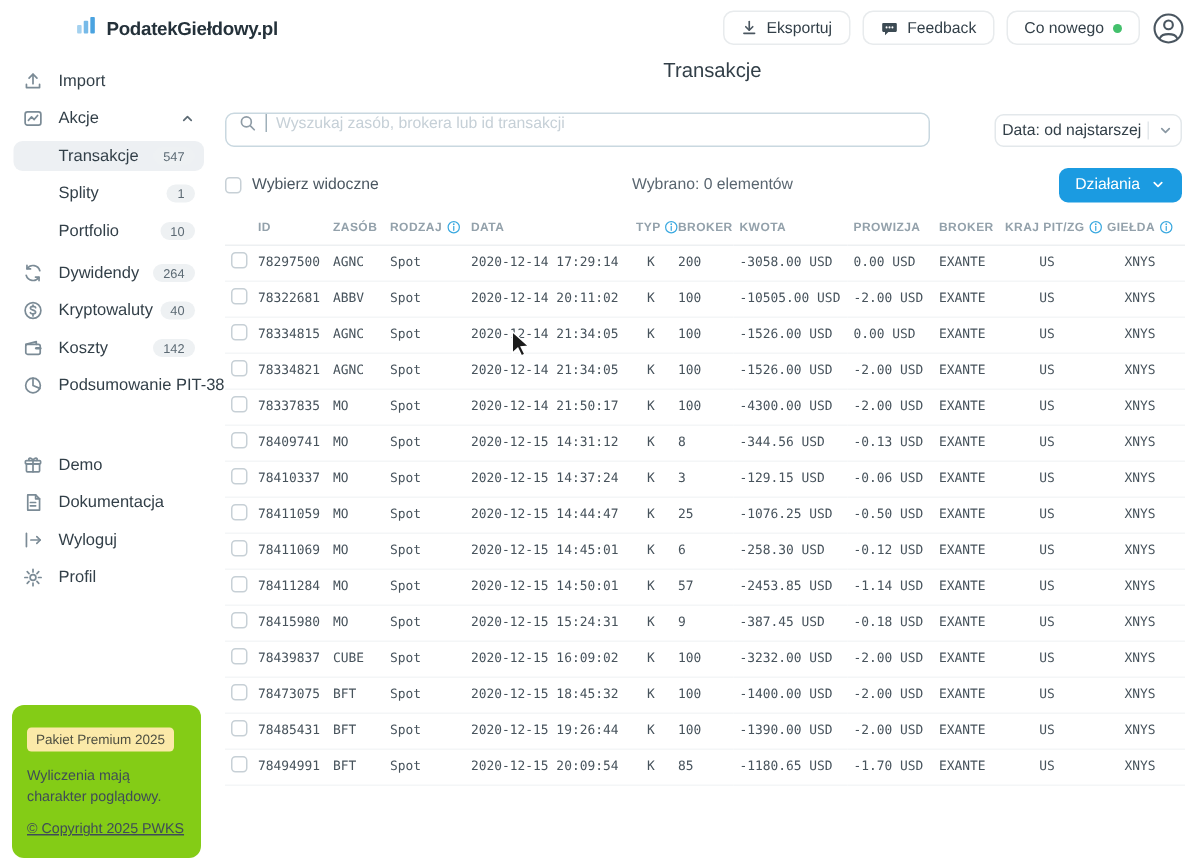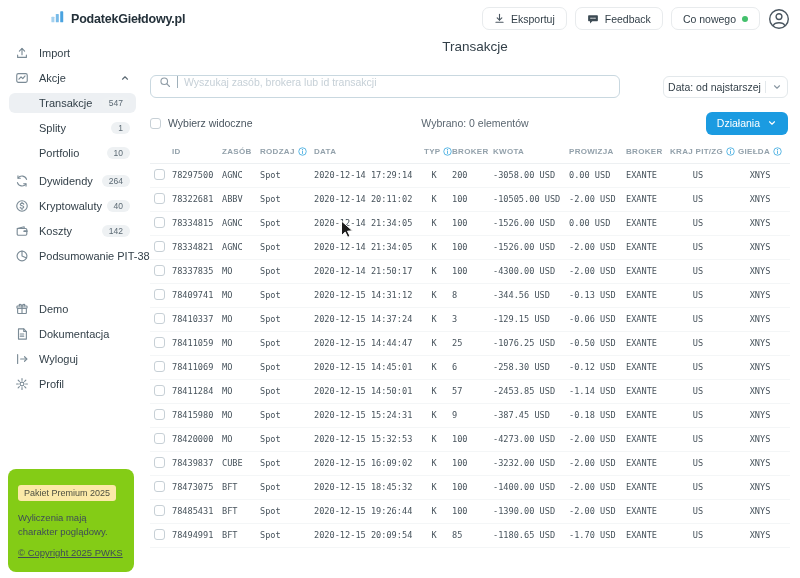--- a/index.html
+++ b/index.html
@@ -545,34 +545,20 @@
           <td class="ac">K</td>
           <td class="ar">9</td>
           <td class="ar">-387.45 USD</td>
           <td class="ar">-0.18 USD</td>
           <td class="al">EXANTE</td>
           <td class="ac">US</td>
           <td class="ac">XNYS</td>
         </tr>
         <tr>
           <td class="ac"><span class="cb"></span></td>
-          <td class="al">78420000</td>
-          <td class="al">MO</td>
-          <td class="al">Spot</td>
-          <td class="al">2020-12-15 15:32:53</td>
-          <td class="ac">K</td>
-          <td class="ar">100</td>
-          <td class="ar">-4273.00 USD</td>
-          <td class="ar">-2.00 USD</td>
-          <td class="al">EXANTE</td>
-          <td class="ac">US</td>
-          <td class="ac">XNYS</td>
-        </tr>
-        <tr>
-          <td class="ac"><span class="cb"></span></td>
           <td class="al">78439837</td>
           <td class="al">CUBE</td>
           <td class="al">Spot</td>
           <td class="al">2020-12-15 16:09:02</td>
           <td class="ac">K</td>
           <td class="ar">100</td>
           <td class="ar">-3232.00 USD</td>
           <td class="ar">-2.00 USD</td>
           <td class="al">EXANTE</td>
           <td class="ac">US</td>

